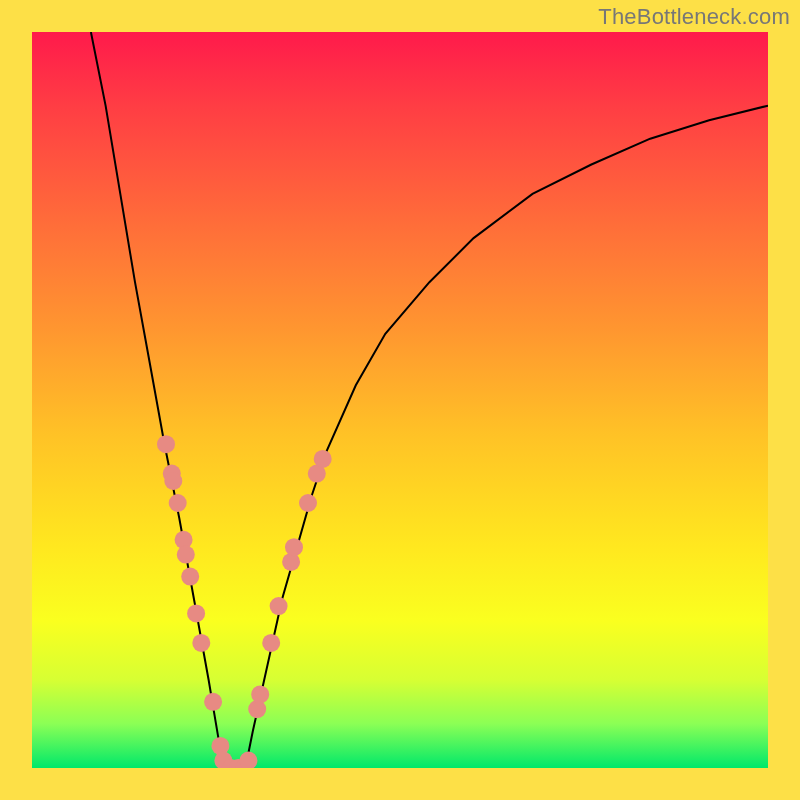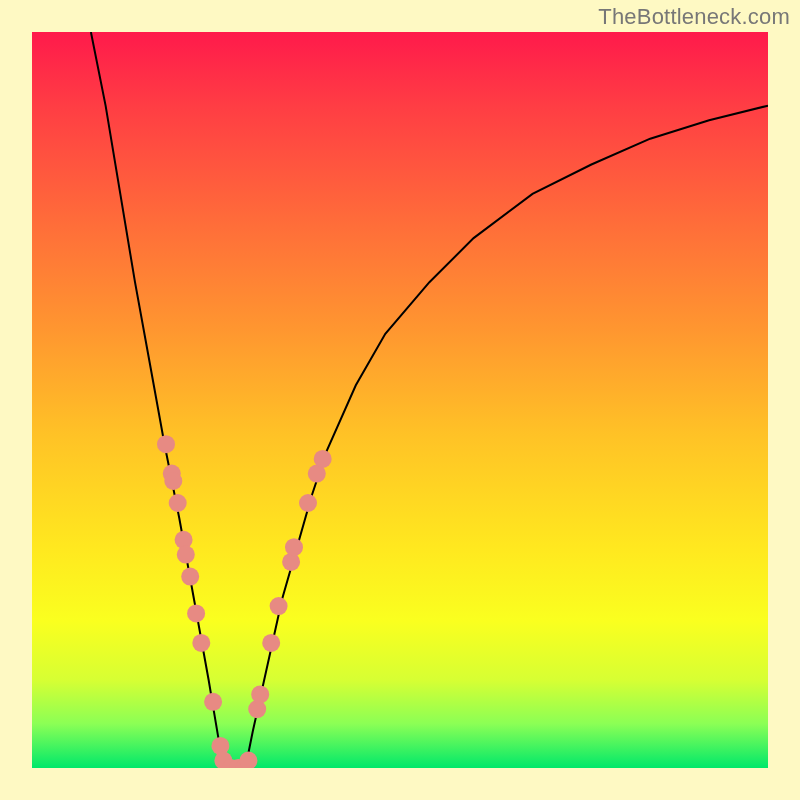--- a/index.html
+++ b/index.html
@@ -10,21 +10,21 @@
     background: #000;
     overflow: hidden;
     font-family: Arial, Helvetica, sans-serif;
   }
   .frame {
     position: absolute;
     left: 0;
     top: 0;
     width: 800px;
     height: 800px;
-    background: #fef9c3;
+    background: #fde047;
   }
   .plot {
     position: absolute;
     left: 32px;
     top: 32px;
     width: 736px;
     height: 736px;
     background: linear-gradient(to bottom,
       #ff1a4b 0%,
       #ff3d44 10%,

